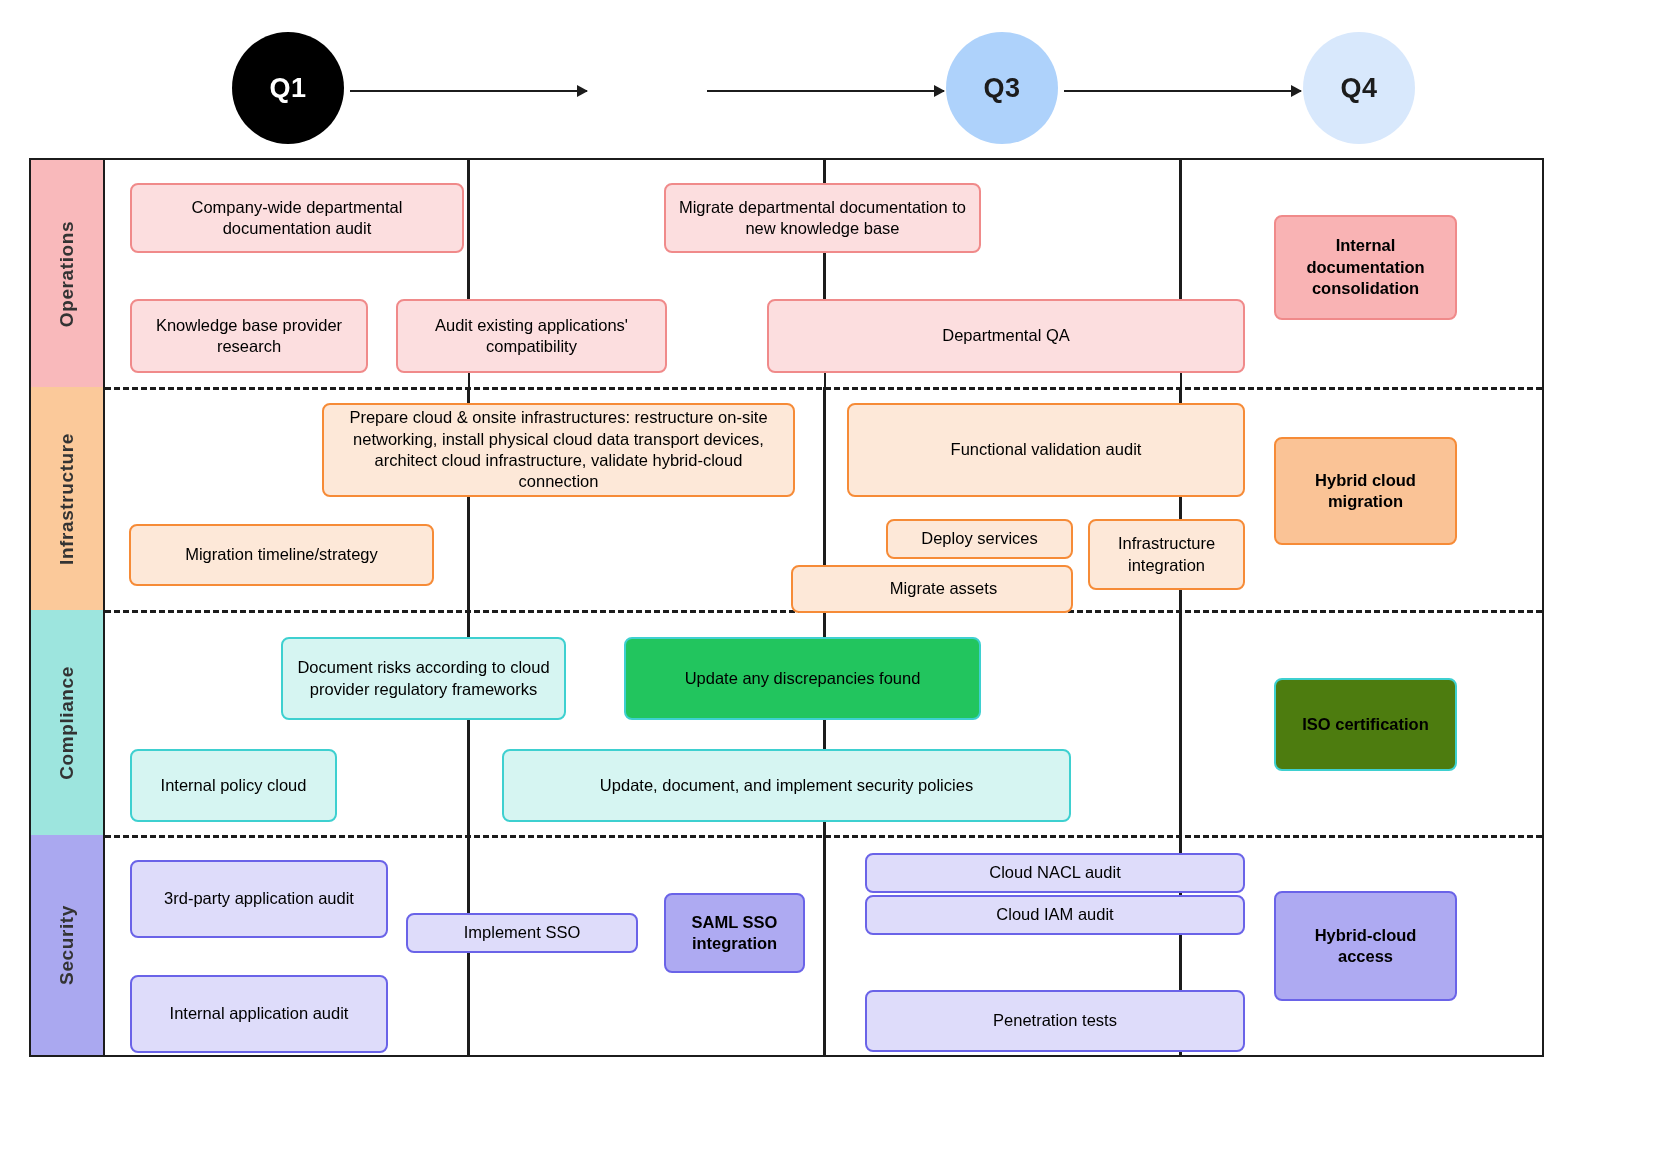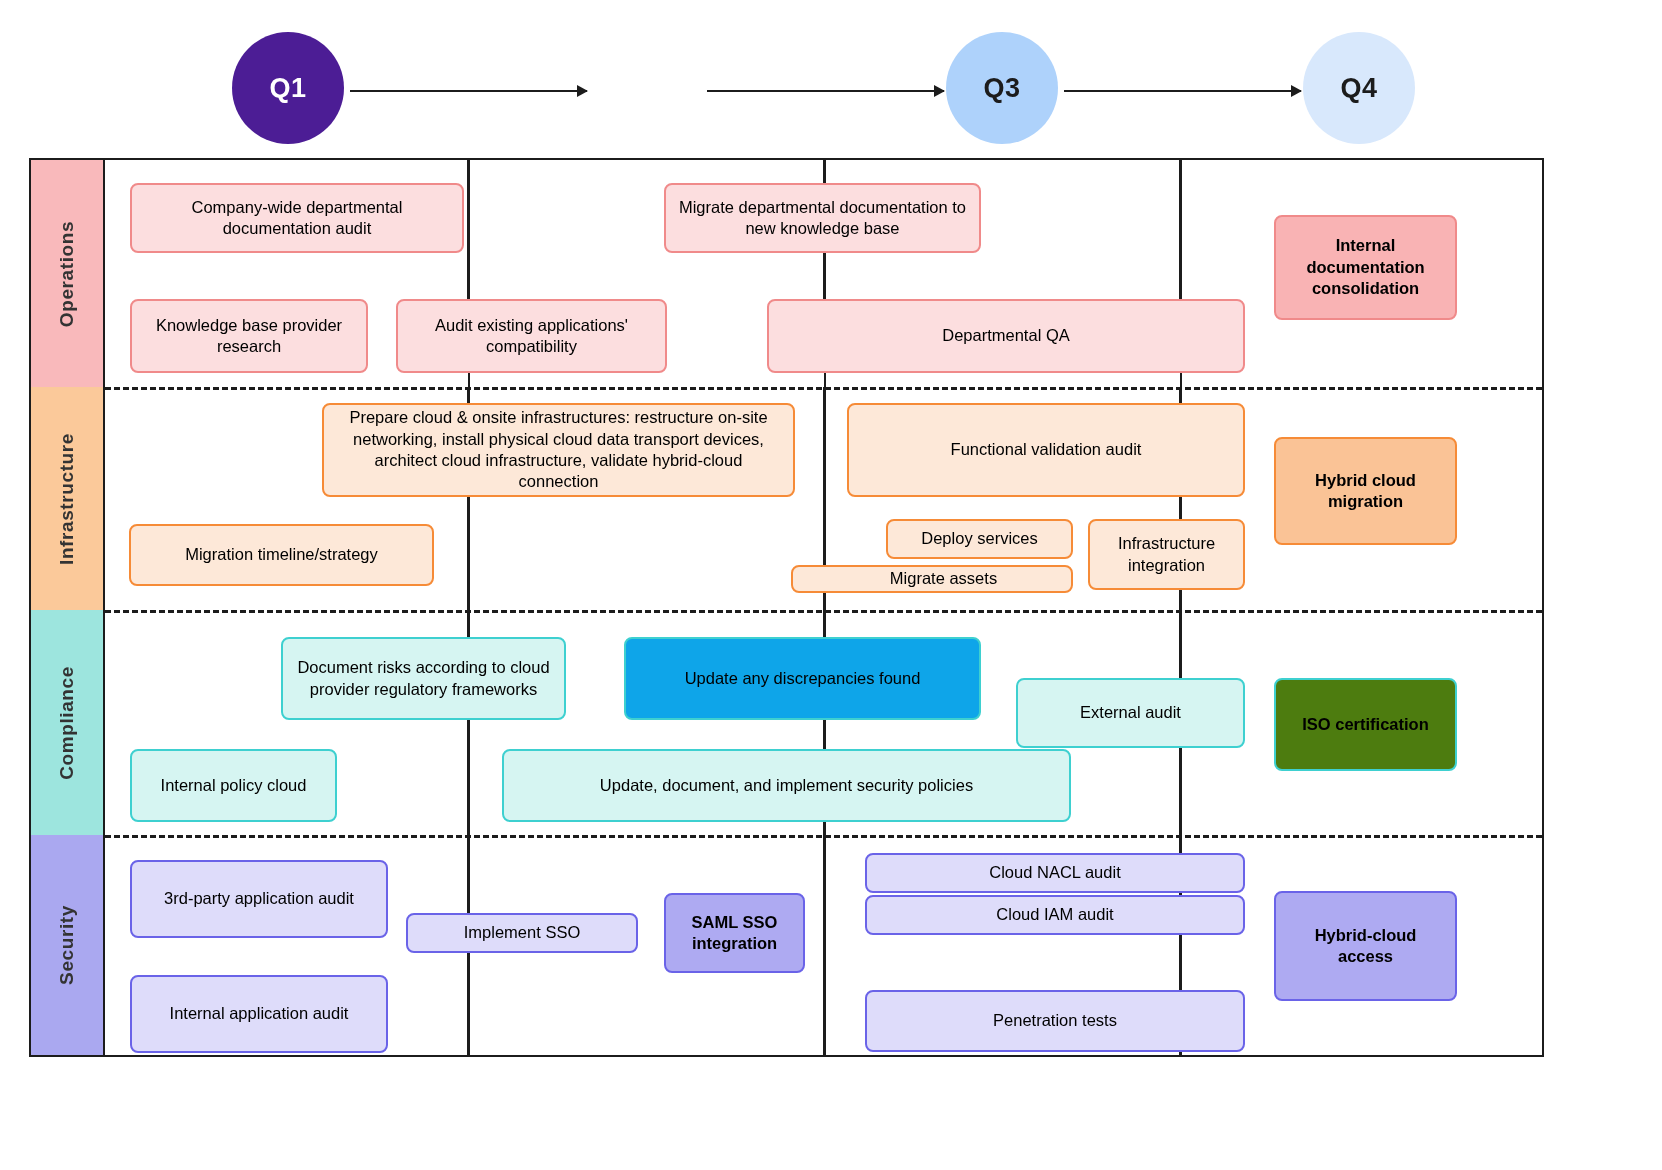--- a/index.html
+++ b/index.html
@@ -126,21 +126,21 @@
     background: #1c1c1c;
     z-index: 1;
   }
 </style>
 </head>
 <body>
 
 <div id="root">
 
   <div class="timeline">
-    <div class="q-circle" style="left:232px; top:32px; width:112px; height:112px; background:#4c1d95;">
+    <div class="q-circle" style="left:232px; top:32px; width:112px; height:112px; background:#000000;">
       <span>Q1</span>
     </div>
     <div class="q-arrow" style="left:350px; width:237px;"></div>
 
     <div class="q-arrow" style="left:707px; width:237px;"></div>
 
     <div class="q-circle dark-text" style="left:946px; top:32px; width:112px; height:112px; background:#aed2fb;">
       <span>Q3</span>
     </div>
     <div class="q-arrow" style="left:1064px; width:237px;"></div>
@@ -199,21 +199,21 @@
       </div>
       <div class="task" style="left:816px; top:16px; width:398px; height:94px; background:#fde8d8; border-color:#f68b37;">
         <span>Functional validation audit</span>
       </div>
       <div class="task" style="left:98px; top:137px; width:305px; height:62px; background:#fde8d8; border-color:#f68b37;">
         <span>Migration timeline/strategy</span>
       </div>
       <div class="task" style="left:855px; top:132px; width:187px; height:40px; background:#fde8d8; border-color:#f68b37;">
         <span>Deploy services</span>
       </div>
-      <div class="task" style="left:760px; top:178px; width:282px; height:28px; background:#fde8d8; border-color:#f68b37;padding-left:32px;">
+      <div class="task" style="left:760px; top:178px; width:282px; height:48px; background:#fde8d8; border-color:#f68b37;padding-left:32px;">
         <span>Migrate assets</span>
       </div>
       <div class="task" style="left:1057px; top:132px; width:157px; height:71px; background:#fde8d8; border-color:#f68b37;">
         <span>Infrastructure integration</span>
       </div>
       <div class="task milestone" style="left:1243px; top:50px; width:183px; height:108px; background:#fac396; border-color:#f68b37;">
         <span>Hybrid cloud migration</span>
       </div>
     </div>
     <div class="lane-sep" style="top:450px;"></div>
@@ -222,25 +222,22 @@
       <div class="lane-header" style="background:#9de5de;">
         <span>Compliance</span>
       </div>
       <div class="conn" style="left:436px; top:0; height:225px;"></div>
       <div class="conn" style="left:792px; top:0; height:225px;"></div>
       <div class="conn" style="left:1148px; top:0; height:225px;"></div>
 
       <div class="task" style="left:250px; top:27px; width:285px; height:83px; background:#d6f5f2; border-color:#3ed0d0;">
         <span>Document risks according to cloud provider regulatory frameworks</span>
       </div>
-      <div class="task" style="left:593px; top:27px; width:357px; height:83px; background:#0ea5e9; border-color:#3ed0d0;">
+      <div class="task" style="left:593px; top:27px; width:357px; height:83px; background:#22c55e; border-color:#3ed0d0;">
         <span>Update any discrepancies found</span>
-      </div>
-      <div class="task" style="left:985px; top:68px; width:229px; height:70px; background:#d6f5f2; border-color:#3ed0d0;">
-        <span>External audit</span>
       </div>
       <div class="task" style="left:99px; top:139px; width:207px; height:73px; background:#d6f5f2; border-color:#3ed0d0;">
         <span>Internal policy cloud</span>
       </div>
       <div class="task" style="left:471px; top:139px; width:569px; height:73px; background:#d6f5f2; border-color:#3ed0d0;">
         <span>Update, document, and implement security policies</span>
       </div>
       <div class="task milestone" style="left:1243px; top:68px; width:183px; height:93px; background:#4d7c0f; border-color:#3ed0d0;">
         <span>ISO certification</span>
       </div>

